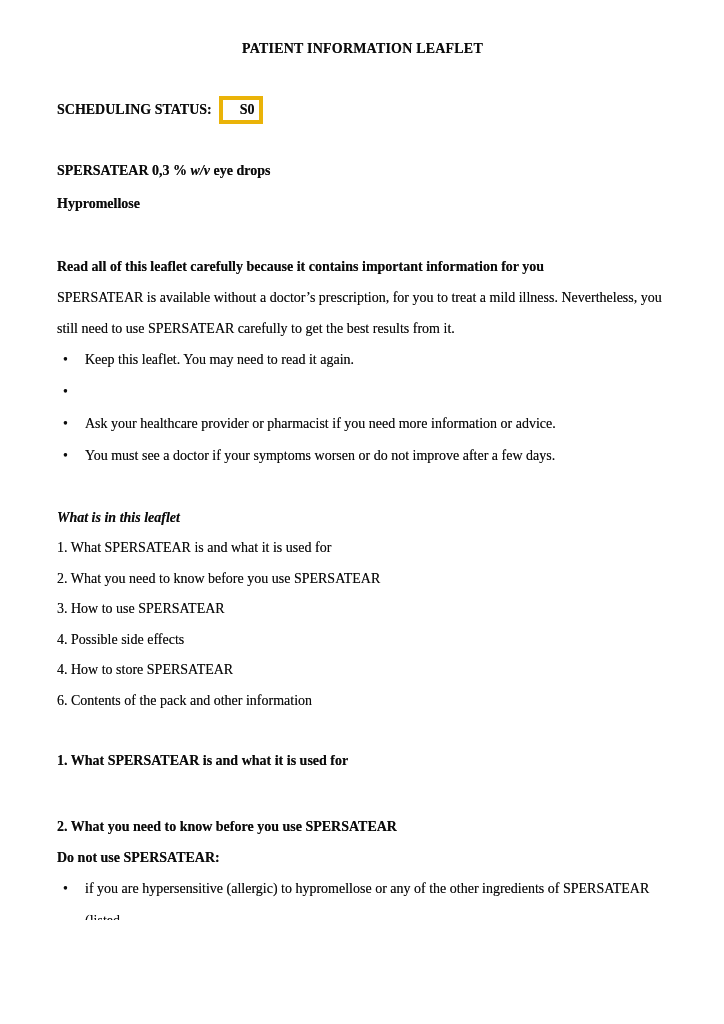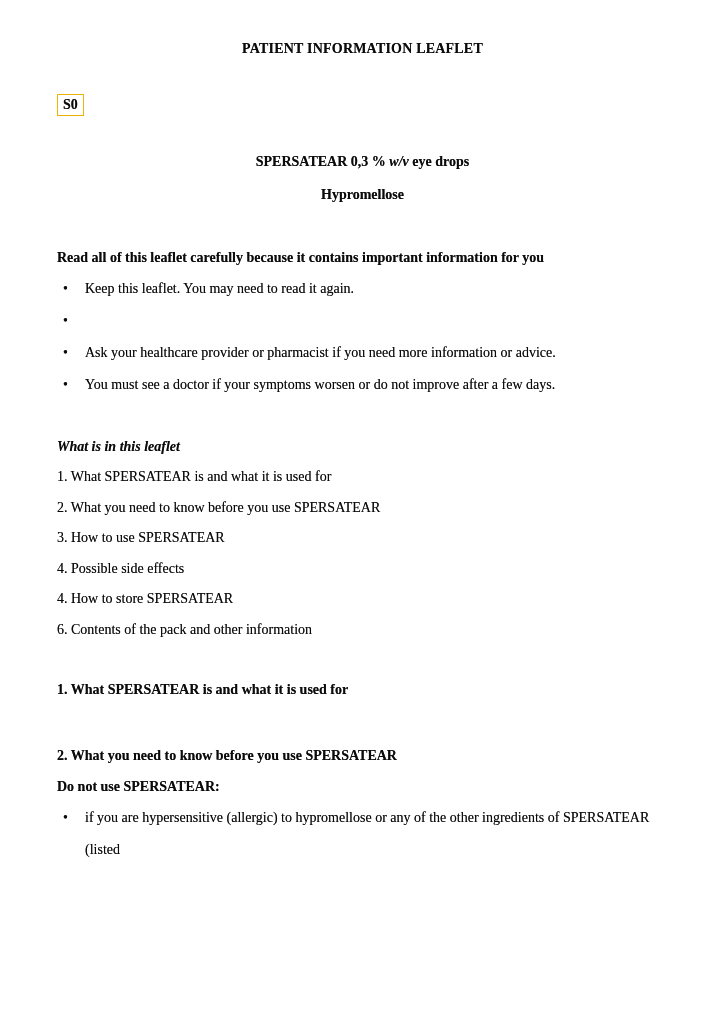--- a/index.html
+++ b/index.html
@@ -13,40 +13,40 @@
     font-size: 14px;
     color: #0b0b0b;
     overflow: hidden;
     text-shadow: 0 0 0.45px rgba(0,0,0,0.55);
   }
   .content {
     padding: 33px 56px 0 57px;
   }
   .line { line-height: 31px; }
   .bold { font-weight: bold; }
-  .center { text-align: center; }
+  .center { }
 
   .doc-title {
     line-height: 31px;
     font-weight: bold;
     text-align: center;
     letter-spacing: 0.2px;
   }
 
   .scheduling-row {
     margin-top: 30px;
     line-height: 31px;
     display: flex;
     align-items: center;
     gap: 7px;
   }
   .scheduling-box {
     display: inline-block;
-    border: 1px solid #eab308;
-    padding: 0px 5px 1px 5px;
+    border: 4px solid #eab308;
+    padding: 0px 5px 1px 17px;
     font-weight: bold;
     line-height: 19px;
     text-align: right;
   }
 
   .product-title { margin-top: 30px; }
   .product-title .wv { font-style: italic; }
   .ingredient-line { margin-top: 2px; }
 
   .intro-heading { margin-top: 32px; }
@@ -80,31 +80,33 @@
 </style>
 </head>
 <body>
 
 <div class="page">
   <div class="content">
 
     <div class="doc-title">PATIENT INFORMATION LEAFLET</div>
 
     <div class="scheduling-row">
+      <span class="bold">SCHEDULING STATUS:</span>
       <span class="scheduling-box">S0</span>
     </div>
 
     <div class="product-title line bold center">
       <span>SPERSATEAR 0,3 % </span><span class="wv">w/v</span><span> eye drops</span>
     </div>
 
     <div class="ingredient-line line bold center">Hypromellose</div>
 
     <div class="intro-heading line bold">Read all of this leaflet carefully because it contains important information for you</div>
 
+    <div class="intro-paragraph">SPERSATEAR is available without a doctor’s prescription, for you to treat a mild illness. Nevertheless, you still need to use SPERSATEAR carefully to get the best results from it.</div>
 
     <div class="bullet-list">
       <div class="bullet-item">
         <span class="marker">•</span>
         <span>Keep this leaflet. You may need to read it again.</span>
       </div>
       <div class="bullet-item">
         <span class="marker">•</span>
       </div>
       <div class="bullet-item">

